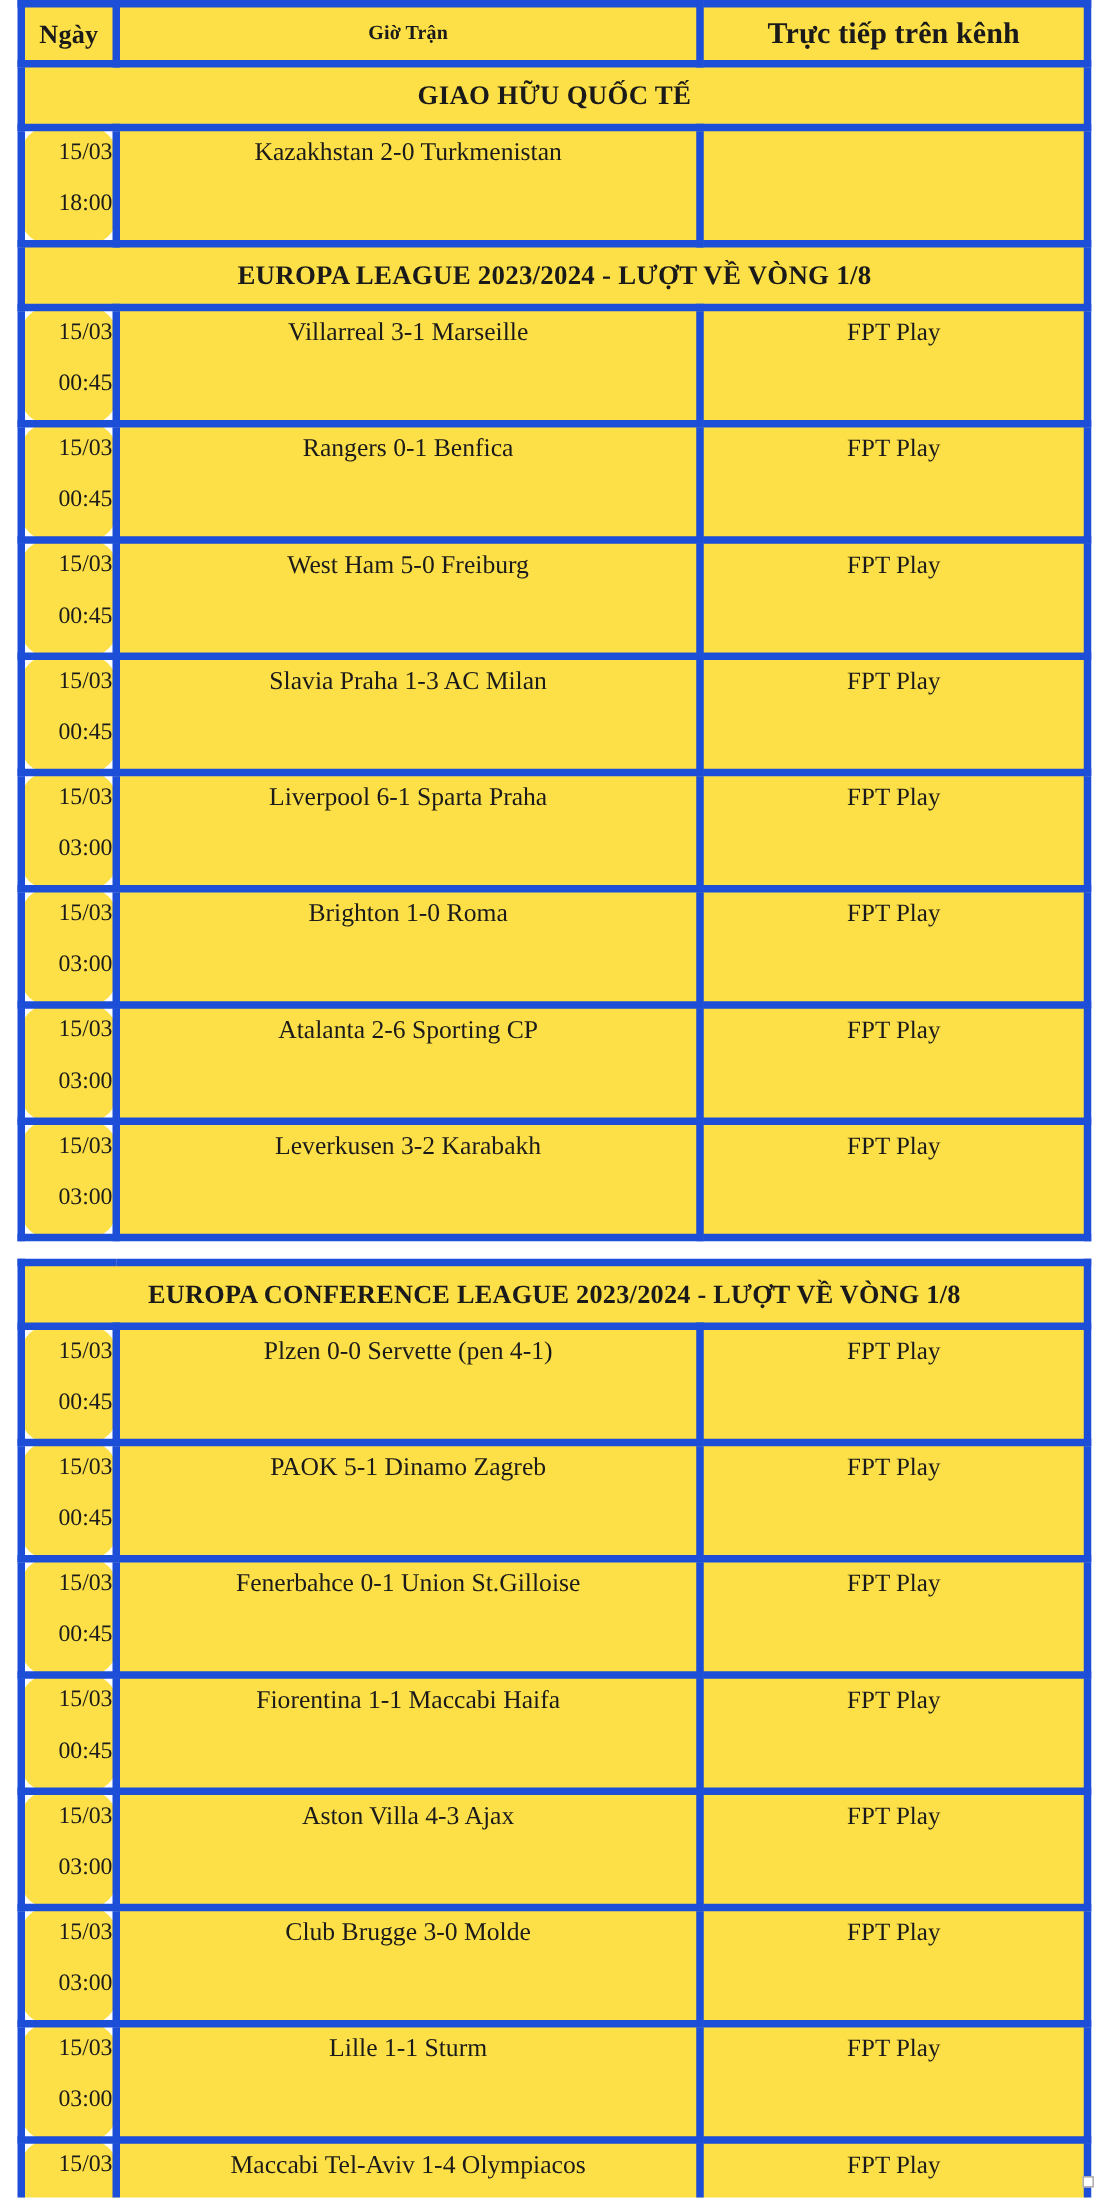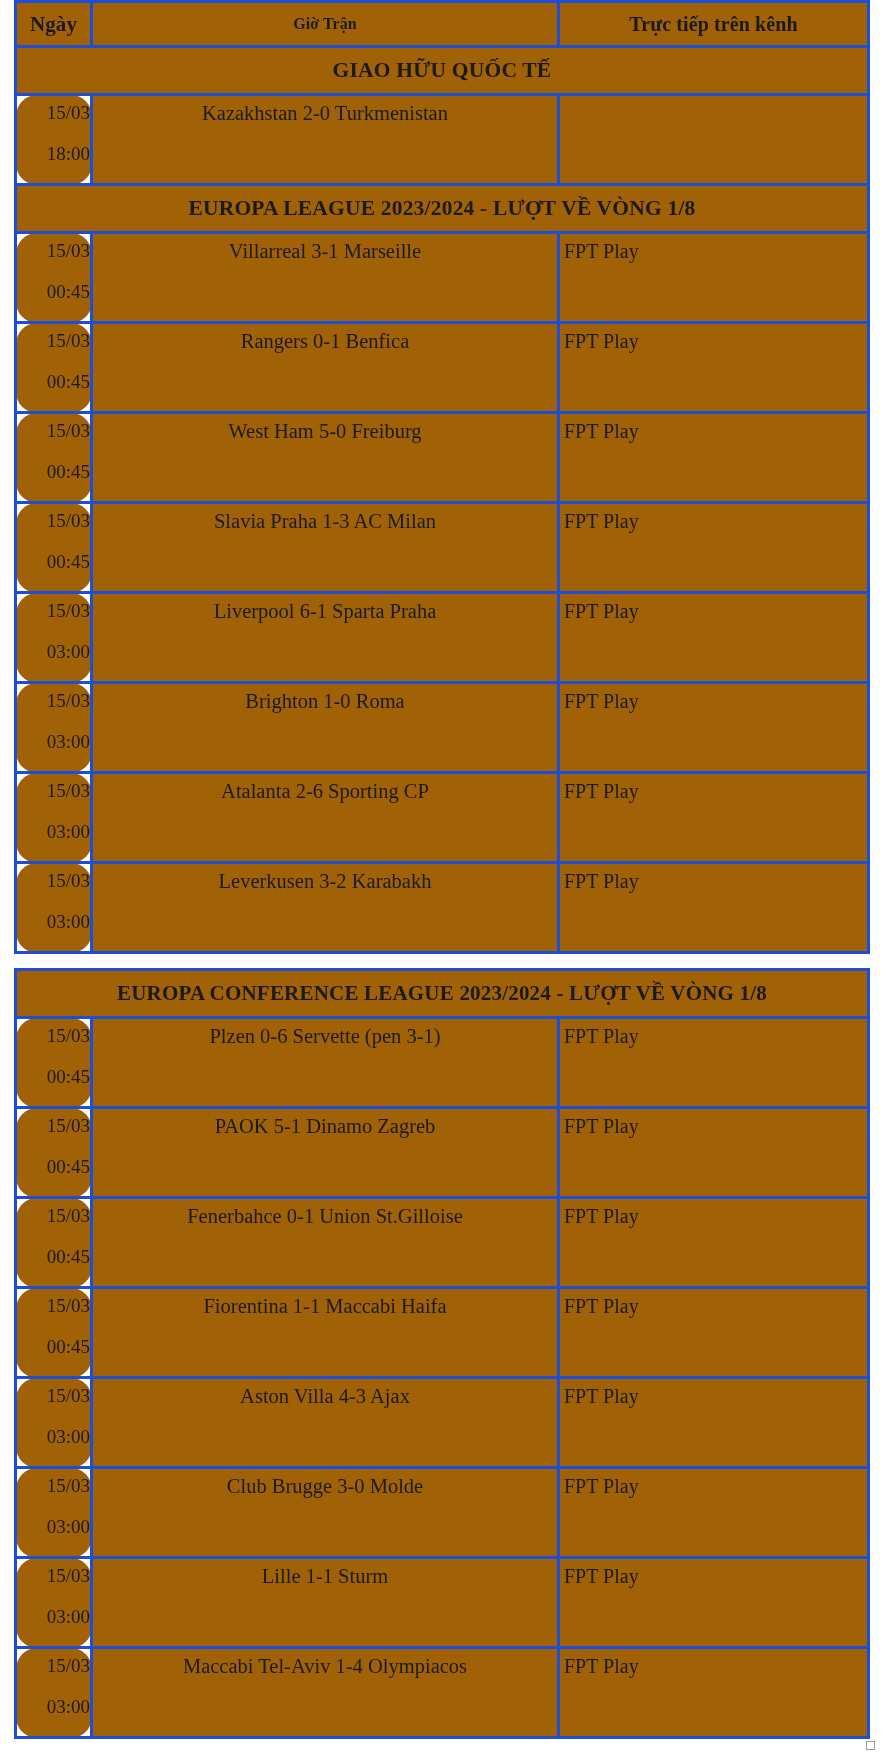--- a/index.html
+++ b/index.html
@@ -24,24 +24,24 @@
 
   table.sched {
     border-collapse: collapse;
     table-layout: fixed;
     width: 853px;
     margin: 0 0 0 14px;
     background: #ffffff;
   }
 
   table.sched td, table.sched th {
-    border: 3px solid #1d4ed8;
+    border: 6px solid #1d4ed8;
     padding: 0;
     vertical-align: top;
-    background: #a16207;
+    background: #fde047;
   }
 
   
   col.c-date   { width: 76px; }
   col.c-match  { width: 467px; }
   col.c-chan   { width: 310px; }
 
   
   .hdr th {
     background: #ffeb3b;
@@ -49,21 +49,21 @@
     text-align: center;
     vertical-align: middle;
     font-weight: bold;
     font-size: 21px;
     letter-spacing: 0.1px;
     line-height: 42px;
     white-space: nowrap;
   }
   .hdr th.h-date  { font-size: 21px; }
   .hdr th.h-match { font-size: 16px; }
-  .hdr th.h-chan  { font-size: 20px; }
+  .hdr th.h-chan  { font-size: 24px; }
 
   
   .banner td {
     height: 45px;
     text-align: center;
     vertical-align: middle;
     font-weight: bold;
     font-size: 21.5px;
     line-height: 45px;
     white-space: nowrap;
@@ -87,20 +87,21 @@
 
   .cell-match {
     font-size: 20.5px;
     text-align: center;
     padding: 6px 4px 0 4px !important;
     line-height: 1.15;
     white-space: nowrap;
   }
   .cell-chan {
     font-size: 20px;
+    text-align: center;
     padding: 6px 4px 0 4px !important;
     line-height: 1.15;
     white-space: nowrap;
   }
 
   
   .table-gap { height: 14px; }
 
   
   .handle {
@@ -223,21 +224,21 @@
     </colgroup>
     <tbody id="tbody-b">
         <tr class="banner tight">
           <td colspan="3">EUROPA CONFERENCE LEAGUE 2023/2024 - LƯỢT VỀ VÒNG 1/8</td>
         </tr>
         <tr class="mrow">
           <td class="cell-date">
             <span class="d1">15/03</span>
             <span class="d2">00:45</span>
           </td>
-          <td class="cell-match">Plzen 0-6 Servette (pen 3-1)</td>
+          <td class="cell-match">Plzen 0-0 Servette (pen 4-1)</td>
           <td class="cell-chan">FPT Play</td>
         </tr>
         <tr class="mrow">
           <td class="cell-date">
             <span class="d1">15/03</span>
             <span class="d2">00:45</span>
           </td>
           <td class="cell-match">PAOK 5-1 Dinamo Zagreb</td>
           <td class="cell-chan">FPT Play</td>
         </tr>

